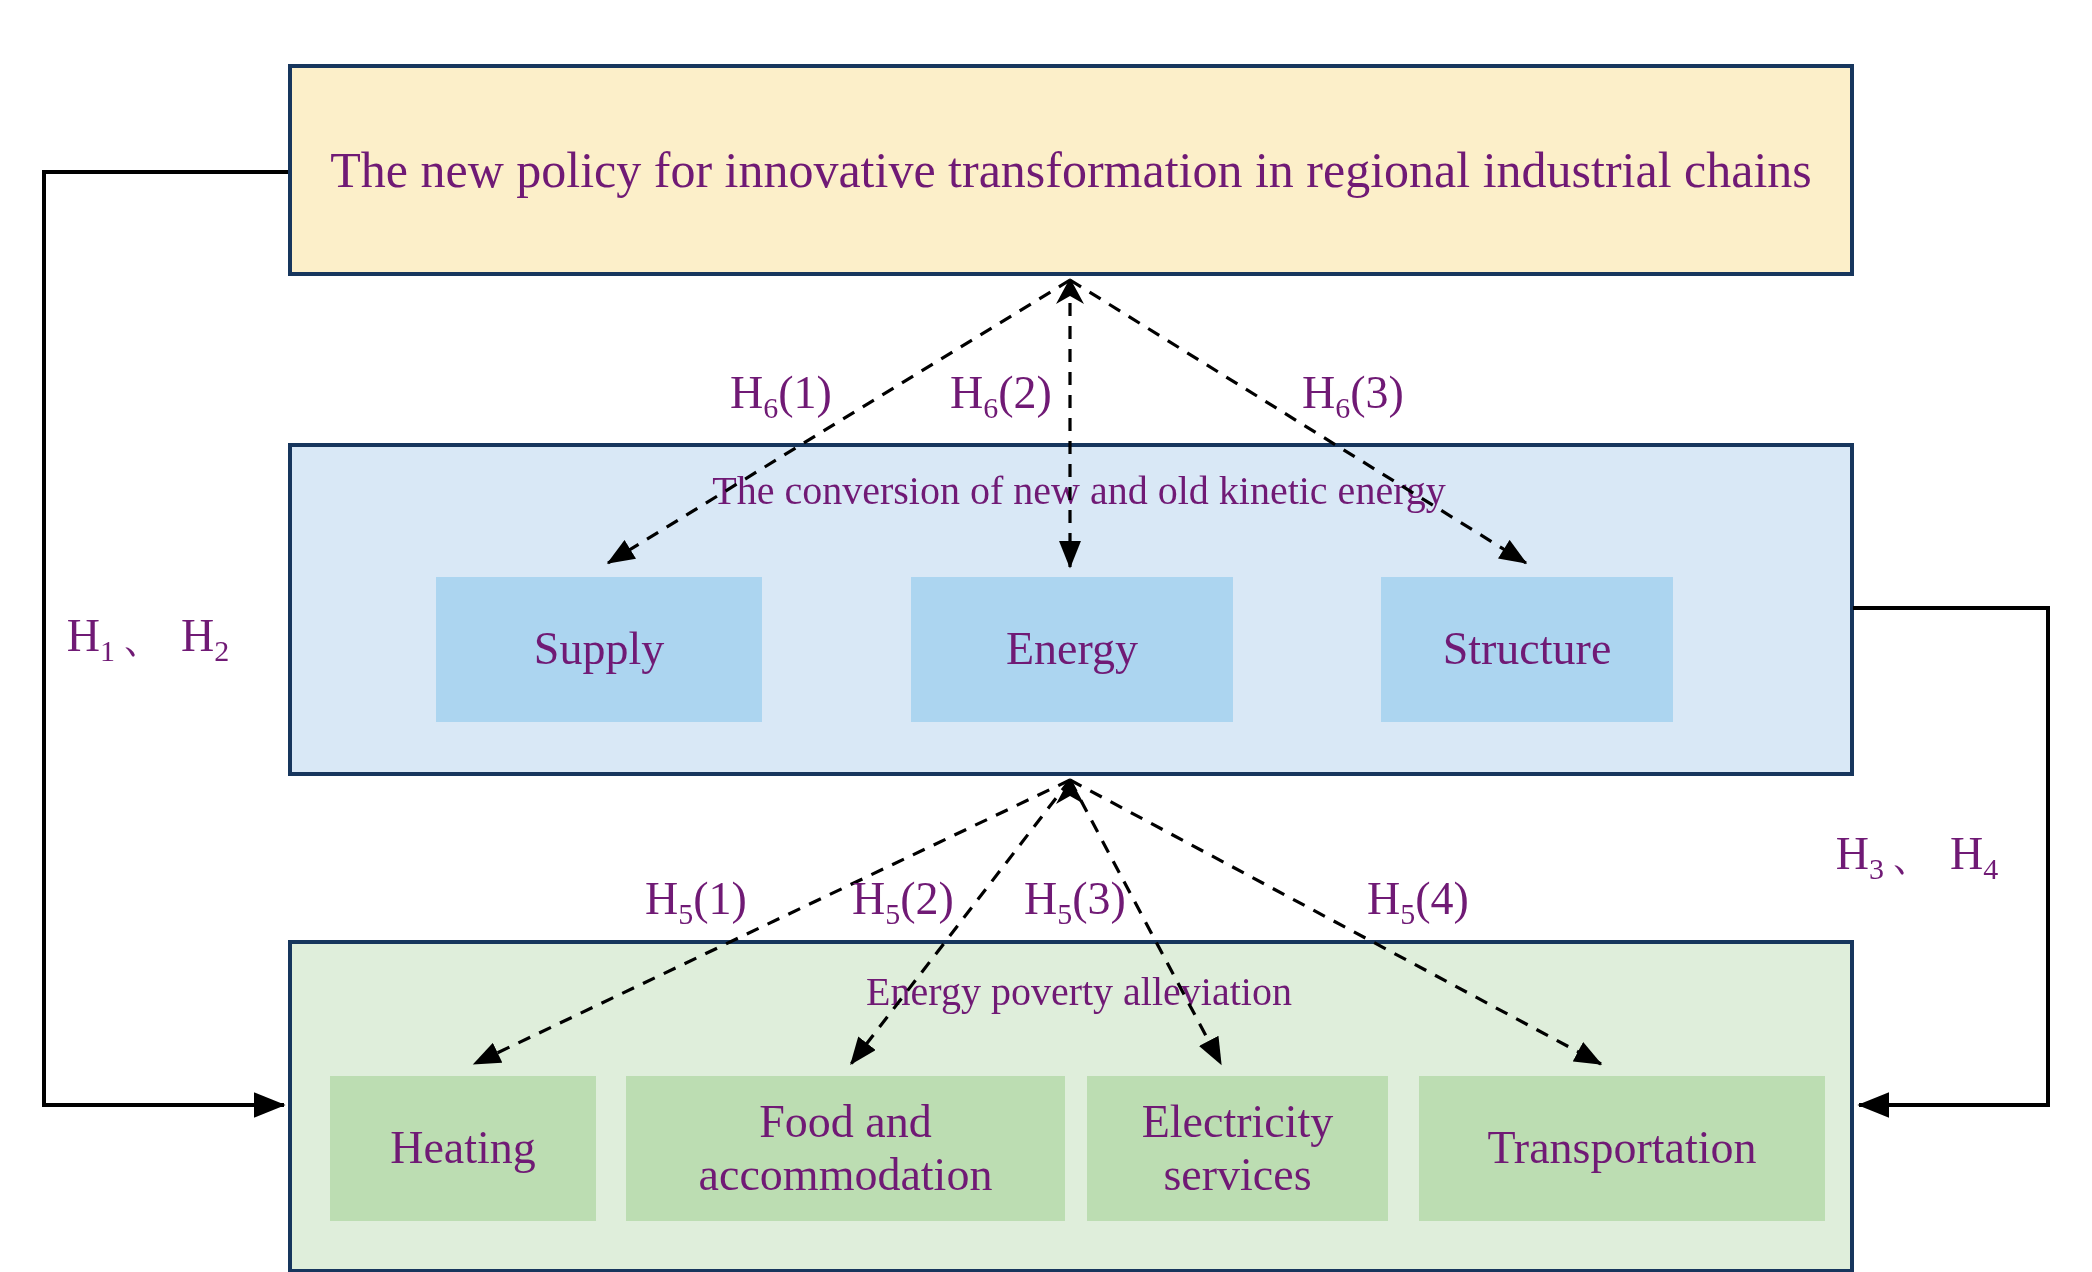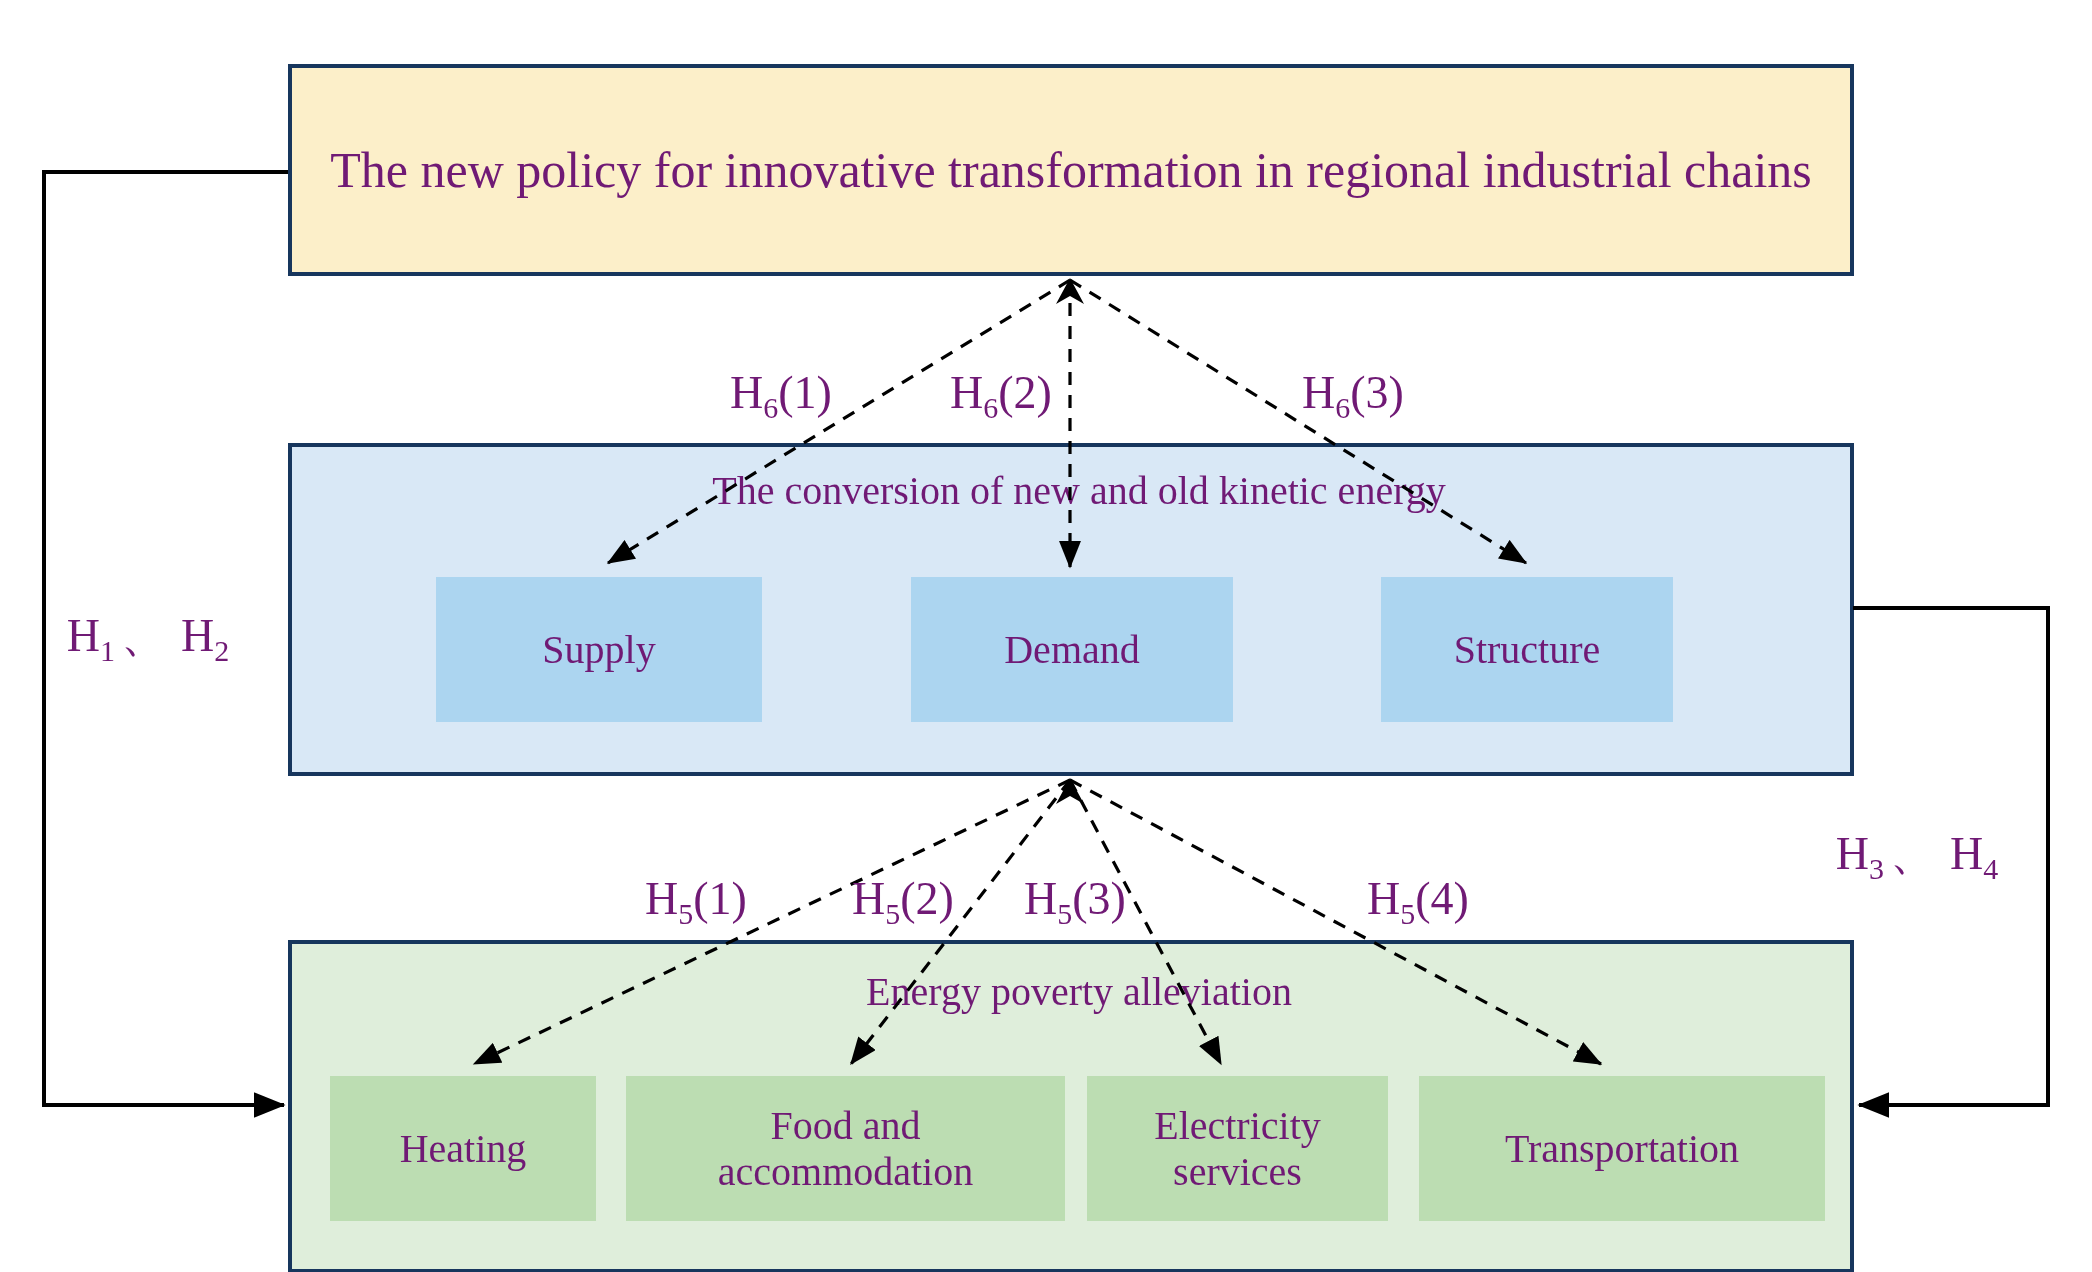--- a/index.html
+++ b/index.html
@@ -10,21 +10,21 @@
   .box{position:absolute;box-sizing:border-box;border:4px solid #17365d;}
   .top-box{left:288px;top:24px;width:1566px;height:212px;background:#fcefc9;
     display:flex;align-items:center;justify-content:center;text-align:center;}
   .top-box .title{font-size:50px;line-height:1.3;max-width:1500px;}
   .middle-box{left:288px;top:403px;width:1566px;height:333px;background:#d9e8f6;}
   .bottom-box{left:288px;top:900px;width:1566px;height:333px;background:#dfeedb;}
   .group-title{position:absolute;left:8px;width:100%;text-align:center;font-size:40px;}
   .middle-box .group-title{top:20px;}
   .bottom-box .group-title{top:24px;}
   .item{position:absolute;display:flex;align-items:center;justify-content:center;
-    text-align:center;font-size:40px;line-height:1.15;}
+    text-align:center;font-size:46px;line-height:1.15;}
   .blue-item{background:#acd5f0;top:130px;height:145px;}
   .green-item{background:#bcddb2;top:132px;height:145px;}
   #supply{left:144px;width:326px;}
   #demand{left:619px;width:322px;}
   #structure{left:1089px;width:292px;}
   #heating{left:38px;width:266px;}
   #food{left:334px;width:439px;padding:0 20px;box-sizing:border-box;justify-content:center;}
   #electricity{left:795px;width:301px;}
   #transportation{left:1127px;width:406px;}
   .hlabel{position:absolute;font-size:46px;white-space:nowrap;transform:translate(-50%,-50%);}
@@ -40,21 +40,21 @@
   <div class="box top-box">
     <div class="title">The new policy for innovative transformation in regional industrial chains</div>
   </div>
 
   <div class="box middle-box">
     <div class="group-title">The conversion of new and old kinetic energy</div>
     <div class="item blue-item" id="supply">
       <span>Supply</span>
     </div>
     <div class="item blue-item" id="demand">
-      <span>Demand</span>
+      <span>Energy</span>
     </div>
     <div class="item blue-item" id="structure">
       <span>Structure</span>
     </div>
   </div>
 
   <div class="box bottom-box">
     <div class="group-title">Energy poverty alleviation</div>
     <div class="item green-item" id="heating">
       <span>Heating</span>

